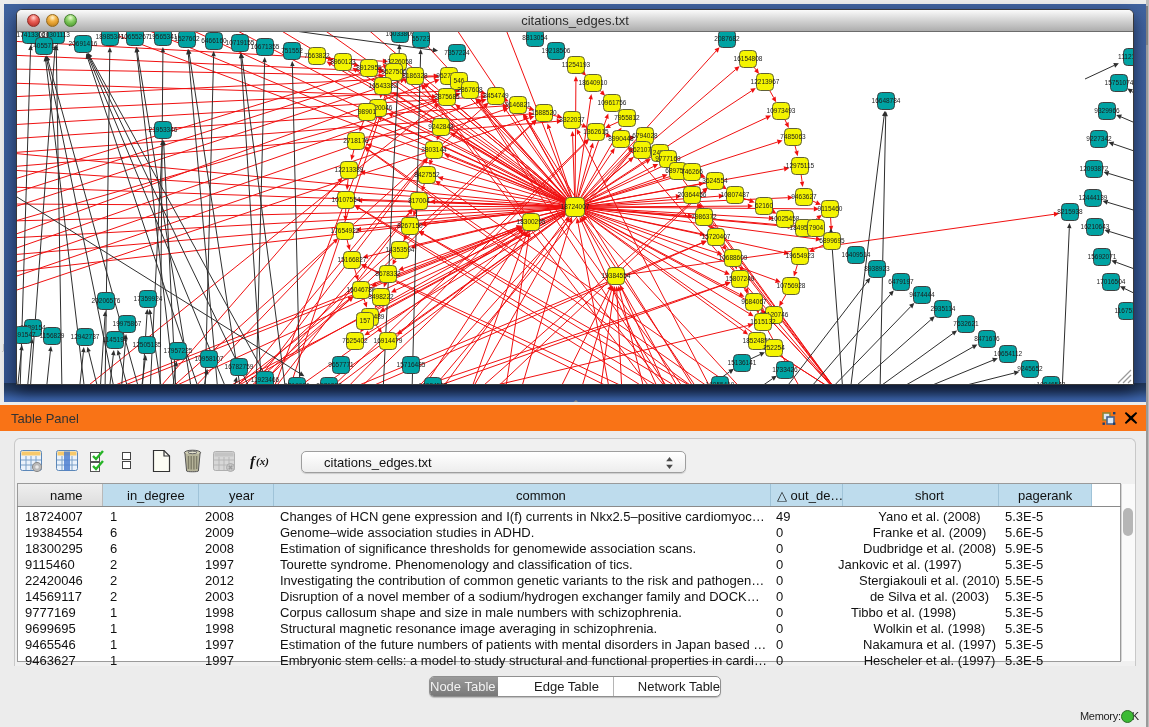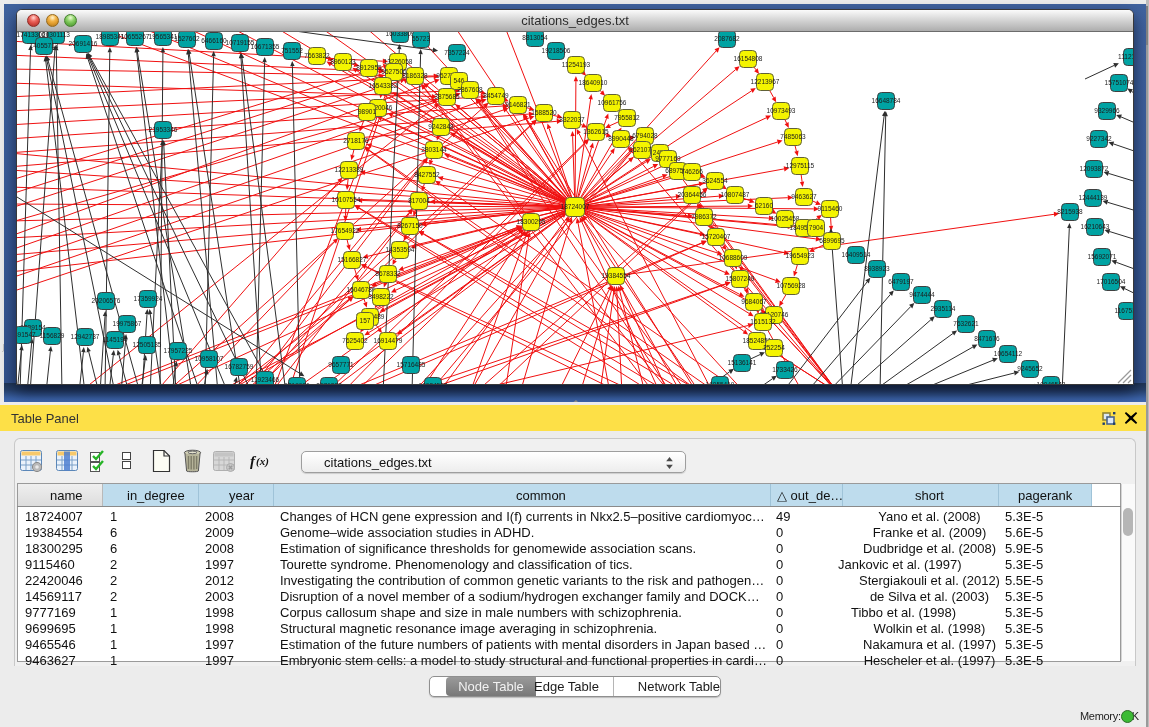--- a/index.html
+++ b/index.html
@@ -937,21 +937,21 @@
       </svg>
  </div>
 </div>
 
 <svg class="abs" style="left:569px;top:399px" width="14" height="6" viewBox="0 0 14 6">
     <path d="M2 5 L7 1 L9 3 L7 5 Z" fill="#8a8a8a"></path>
   </svg>
 <div class="abs" style="left:1px;top:344px;font-size:7px;color:#9a9a9a">⌡</div>
 
 <div class="abs" style="left:0;top:402px;width:1149px;height:325px;background:#ececec"></div>
-<div class="abs" style="left:0;top:405px;width:1149px;height:26px;background:#fde047">
+<div class="abs" style="left:0;top:405px;width:1149px;height:26px;background:#f97316">
  <div class="abs" style="left:11px;top:6px;font-size:13px;color:#333">Table Panel</div>
 
  <svg class="abs" style="left:1102px;top:6px" width="16" height="15" viewBox="0 0 16 15">
   <rect x="1" y="2" width="7" height="7" fill="#dce8f4" stroke="#8f8434" stroke-width="1.6"></rect>
   <rect x="5" y="6" width="7" height="7" fill="#dce8f4" stroke="#49638c" stroke-width="1.6"></rect>
   <rect x="11" y="1" width="2.4" height="2.4" fill="#1c3d6e"></rect>
   <rect x="0.5" y="11.5" width="2.4" height="2.4" fill="#1c3d6e"></rect>
   <rect x="11" y="11.5" width="2.4" height="2.4" fill="#1c3d6e"></rect>
  </svg>
  <svg class="abs" style="left:1124px;top:6px" width="14" height="14" viewBox="0 0 14 14">
@@ -1066,21 +1066,21 @@
 <div class="cell" style="left:205px;top:557px">1997</div>
 <div class="cell" style="left:280px;top:557px;width:487px;overflow:hidden;text-overflow:ellipsis">Tourette syndrome. Phenomenology and classification of tics.</div>
 <div class="cell" style="left:776px;top:557px">0</div>
 <div class="cell" style="left:838px;top:557px;width:157px;text-align:left">Jankovic et al. (1997)</div>
 <div class="cell" style="left:1005px;top:557px">5.3E-5</div>
 <div class="cell" style="left:25px;top:573px">22420046</div>
 <div class="cell" style="left:110px;top:573px">2</div>
 <div class="cell" style="left:205px;top:573px">2012</div>
 <div class="cell" style="left:280px;top:573px;width:487px;overflow:hidden;text-overflow:ellipsis">Investigating the contribution of common genetic variants to the risk and pathogenesis</div>
 <div class="cell" style="left:776px;top:573px">0</div>
-<div class="cell" style="left:851px;top:573px;width:157px;text-align:center">Stergiakouli et al. (2012)</div>
+<div class="cell" style="left:851px;top:573px;width:157px;text-align:center">Stergiakouli et al. (2010)</div>
 <div class="cell" style="left:1005px;top:573px">5.5E-5</div>
 <div class="cell" style="left:25px;top:589px">14569117</div>
 <div class="cell" style="left:110px;top:589px">2</div>
 <div class="cell" style="left:205px;top:589px">2003</div>
 <div class="cell" style="left:280px;top:589px;width:487px;overflow:hidden;text-overflow:ellipsis">Disruption of a novel member of a sodium/hydrogen exchanger family and DOCK3 is</div>
 <div class="cell" style="left:776px;top:589px">0</div>
 <div class="cell" style="left:851px;top:589px;width:157px;text-align:center">de Silva et al. (2003)</div>
 <div class="cell" style="left:1005px;top:589px">5.3E-5</div>
 <div class="cell" style="left:25px;top:605px">9777169</div>
 <div class="cell" style="left:110px;top:605px">1</div>
@@ -1109,22 +1109,22 @@
 <div class="cell" style="left:280px;top:653px;width:487px;overflow:hidden;text-overflow:ellipsis">Embryonic stem cells: a model to study structural and functional properties in cardiomyocytes</div>
 <div class="cell" style="left:776px;top:653px">0</div>
 <div class="cell" style="left:851px;top:653px;width:157px;text-align:center">Hescheler et al. (1997)</div>
 <div class="cell" style="left:1005px;top:653px">5.3E-5</div>
 
 <div class="abs" style="left:1121px;top:484px;width:14px;height:177px;background:#fafafa;border-left:1px solid #d5d5d5"></div>
 <div class="abs" style="left:1123px;top:508px;width:10px;height:28px;background:#b6b6b6;border-radius:5px"></div>
 
 <div class="abs" style="left:429px;top:676px;width:292px;height:21px;border:1px solid #8f8f8f;border-radius:5px;
  background:#fff;box-shadow:0 1px 1px rgba(0,0,0,.2)">
- <div class="abs" style="left:16px;top:0;width:90px;height:19px;border-radius:4px 0 0 4px;
-  background:linear-gradient(180deg,#9a9a9a,#787878);color:#f2f2f2;font-size:13px;text-align:center;line-height:19px">Node Table</div>
+ <div class="abs" style="left:0;top:0;width:68px;height:19px;border-radius:4px 0 0 4px;
+  background:linear-gradient(180deg,#9a9a9a,#787878);color:#f2f2f2;font-size:13px;line-height:19px">Node Table</div>
  <div class="abs" style="left:90px;top:0;width:94px;height:19px;color:#1c1c1c;font-size:13px;text-align:center;line-height:19px;border-right:1px solid #b5b5b5">Edge Table</div>
  <div class="abs" style="left:184px;top:0;width:106px;height:19px;color:#1c1c1c;font-size:13px;text-align:right;line-height:19px">Network Table</div>
 </div>
 
 <div class="abs" style="left:1080px;top:710px;font-size:11px;letter-spacing:-0.3px;color:#222;white-space:nowrap">Memory: OK</div>
 <div class="abs" style="left:1121px;top:710px;width:13px;height:13px;border-radius:50%;background:#3cbb35;border:1px solid #2c6d27"></div>
 
 <div class="abs" style="left:1146px;top:0;width:3px;height:727px;background:#bcbcbc"></div>
 <div class="abs" style="left:1146px;top:6px;width:2px;height:39px;background:#808080"></div>
 <div class="abs" style="left:1146px;top:45px;width:2px;height:682px;background:#9a9a9a"></div>

